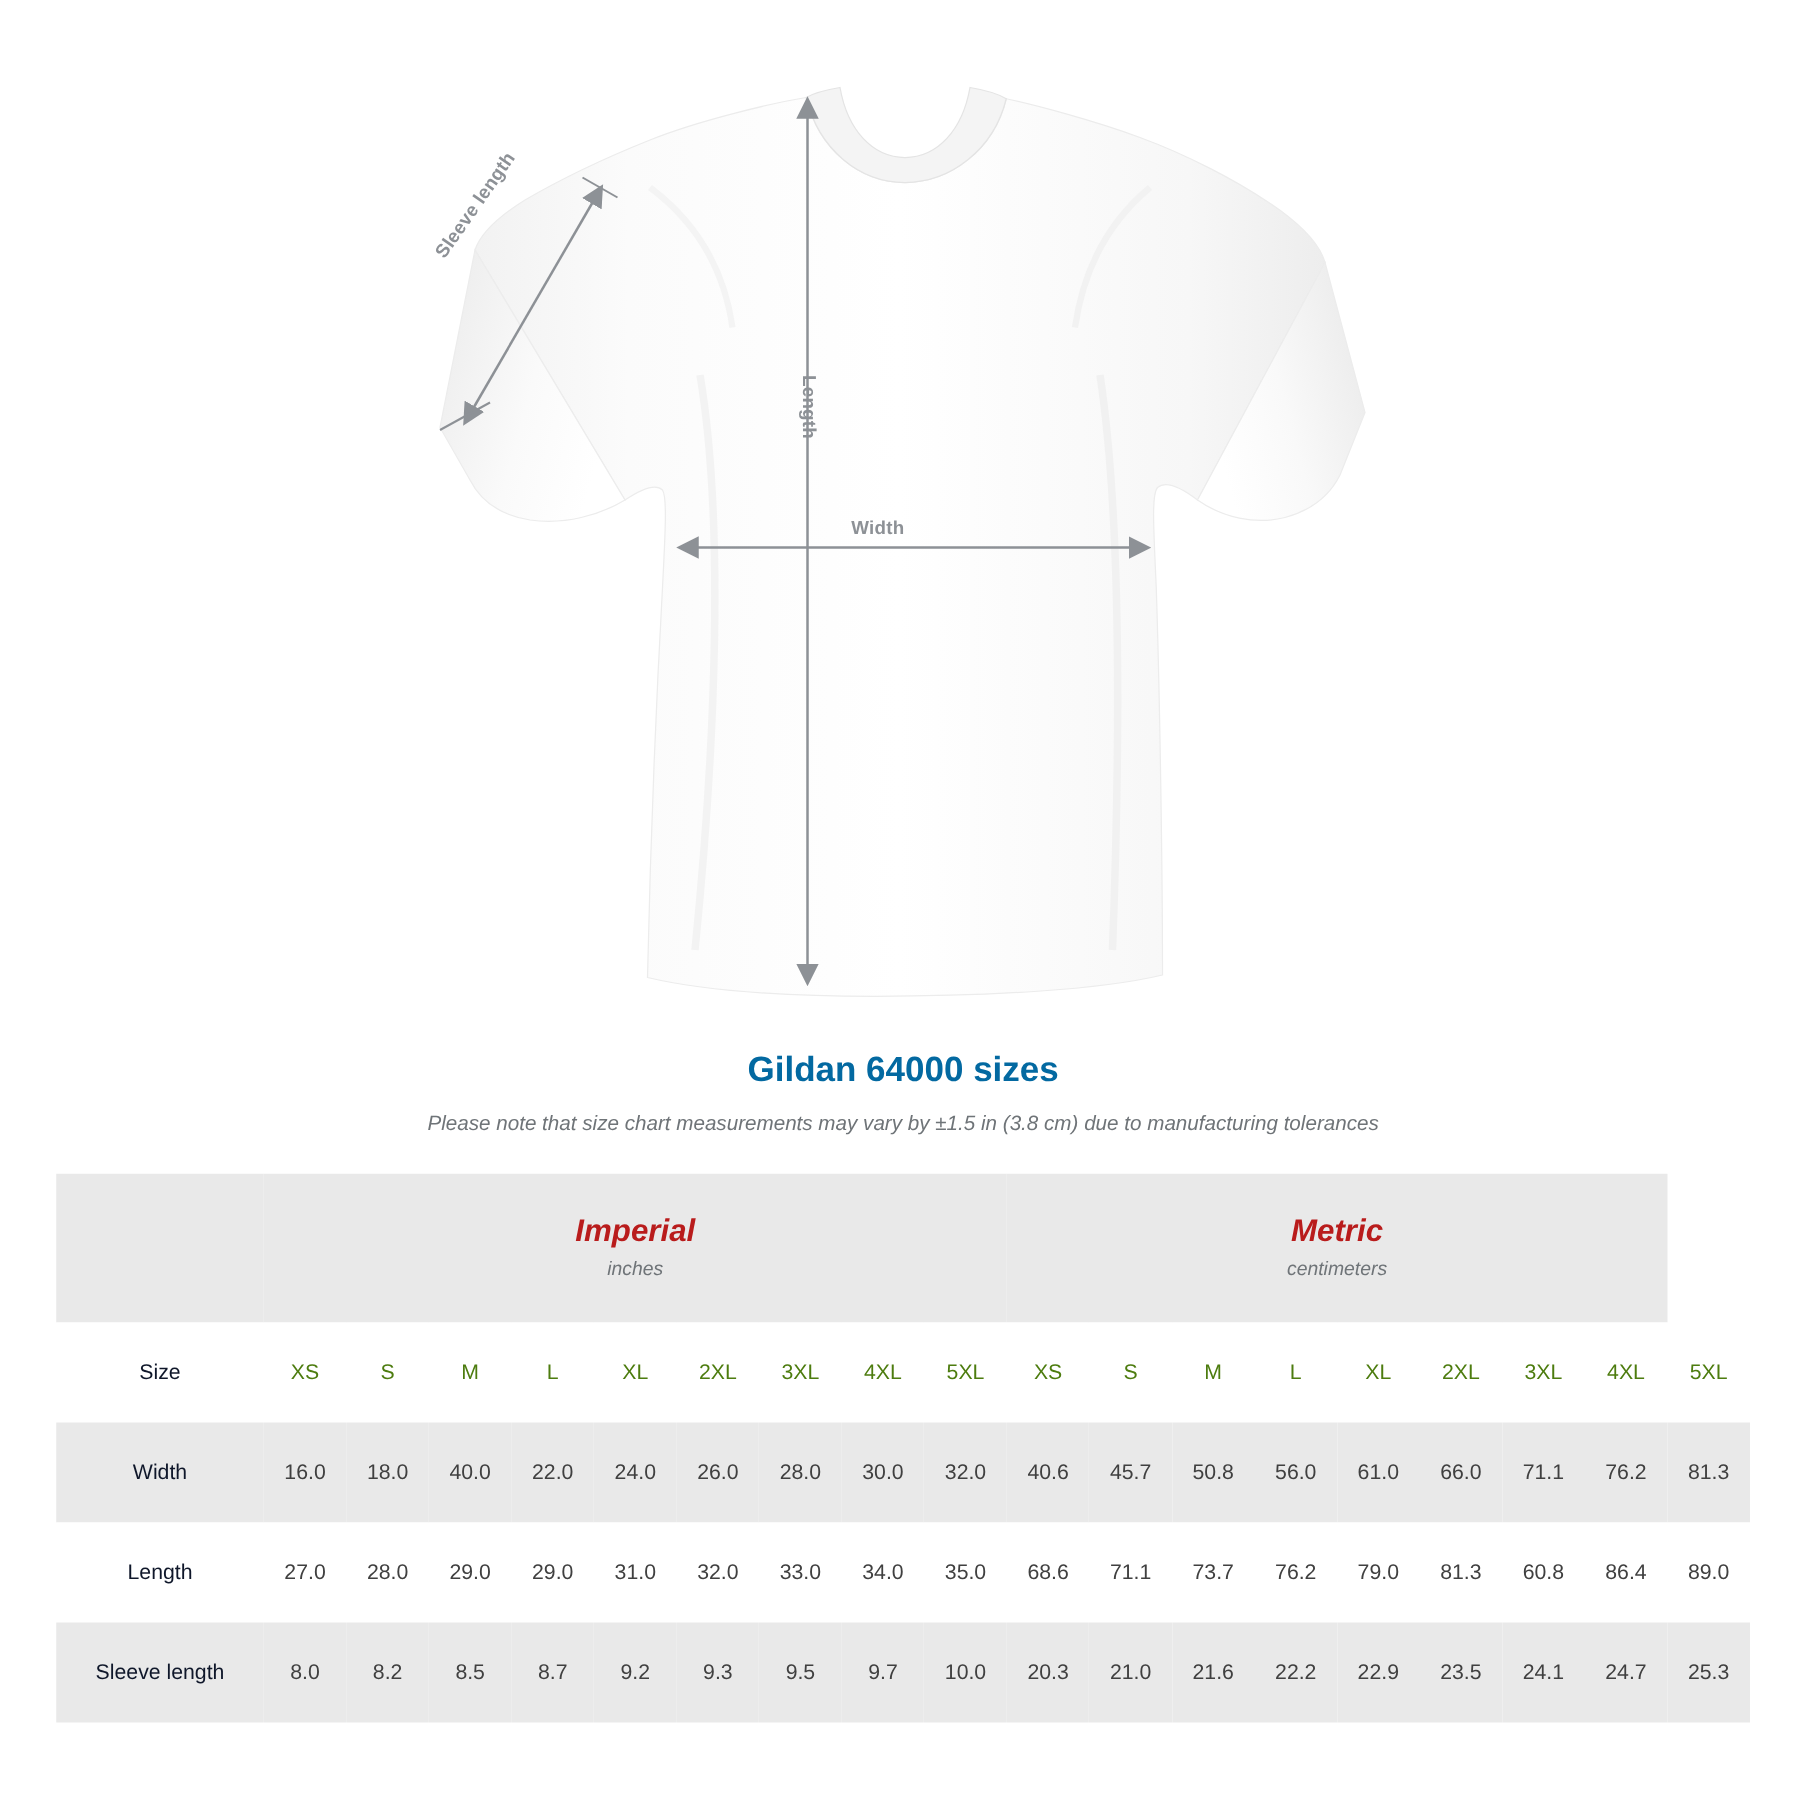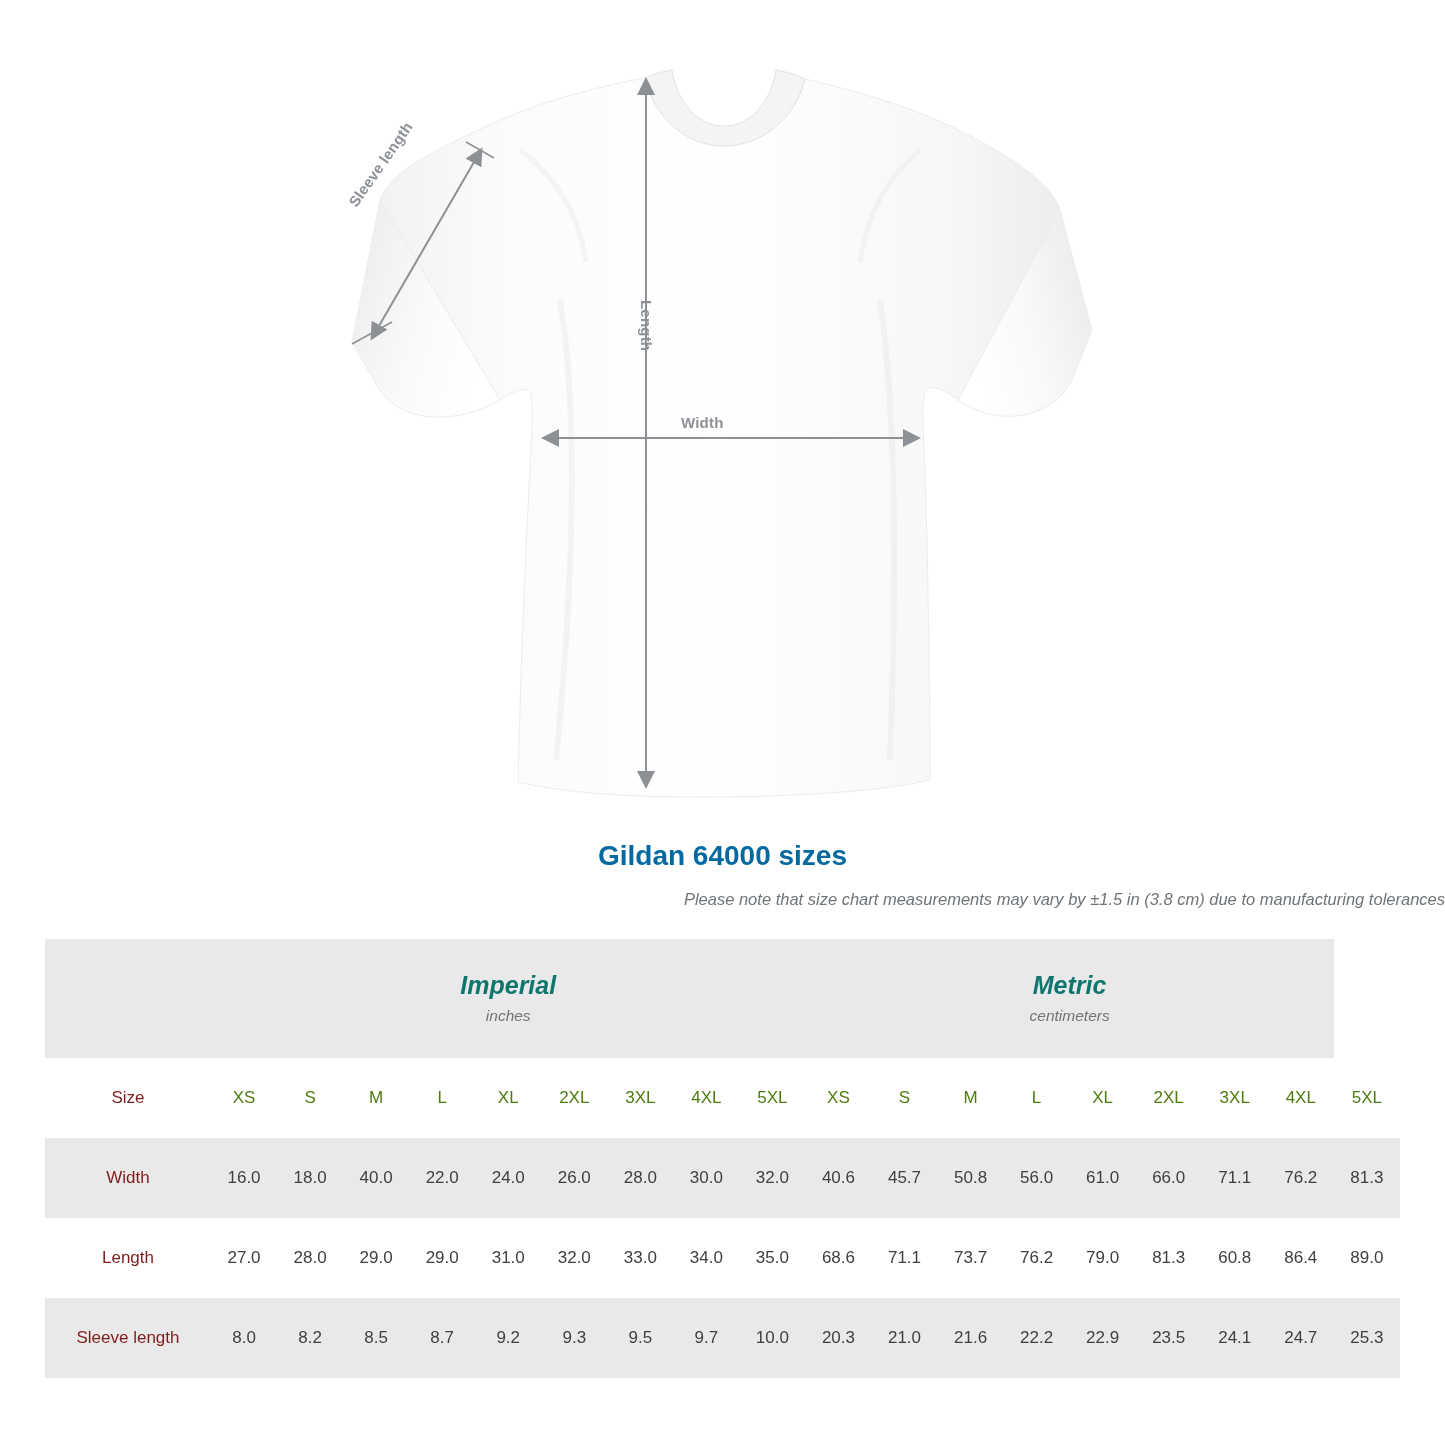--- a/index.html
+++ b/index.html
@@ -58,21 +58,21 @@
 
   
   .title {
     text-align: center;
     font-size: 28px;
     font-weight: bold;
     color: #0369a1;
     margin: 10px 0 0 0;
   }
   .subtitle {
-    text-align: right;
+    text-align: center;
     font-size: 16.5px;
     font-style: italic;
     color: #6f7478;
     margin: 18px 0 0 0;
   }
 
   
   .table-wrap {
     margin: 30px 45px 0 45px;
     width: 1355px;
@@ -89,21 +89,21 @@
     font-weight: normal;
   }
   .unit-header-row td {
     height: 117px;
     background: #e9e9e9;
   }
   .unit-name {
     font-size: 25px;
     font-style: italic;
     font-weight: bold;
-    color: #0f766e;
+    color: #b91c1c;
     line-height: 1.1;
   }
   .unit-sub {
     font-size: 15.5px;
     font-style: italic;
     color: #6f7478;
     padding-top: 8px;
   }
   .row-size td {
     height: 78px;
@@ -114,21 +114,21 @@
   .row-size td.rowhead {
     font-size: 17px;
   }
   .data-row td {
     height: 78px;
     font-size: 17px;
     color: #404040;
   }
   td.rowhead {
     font-weight: bold;
-    color: #7f1d1d;
+    color: #0f172a;
     font-size: 17px;
   }
   .band-grey td { background: #e9e9e9; }
   .band-white td { background: #ffffff; }
   col.lab { width: 166px; }
   col.cell { width: 66.05px; }
 </style>
 </head>
 <body>
 

